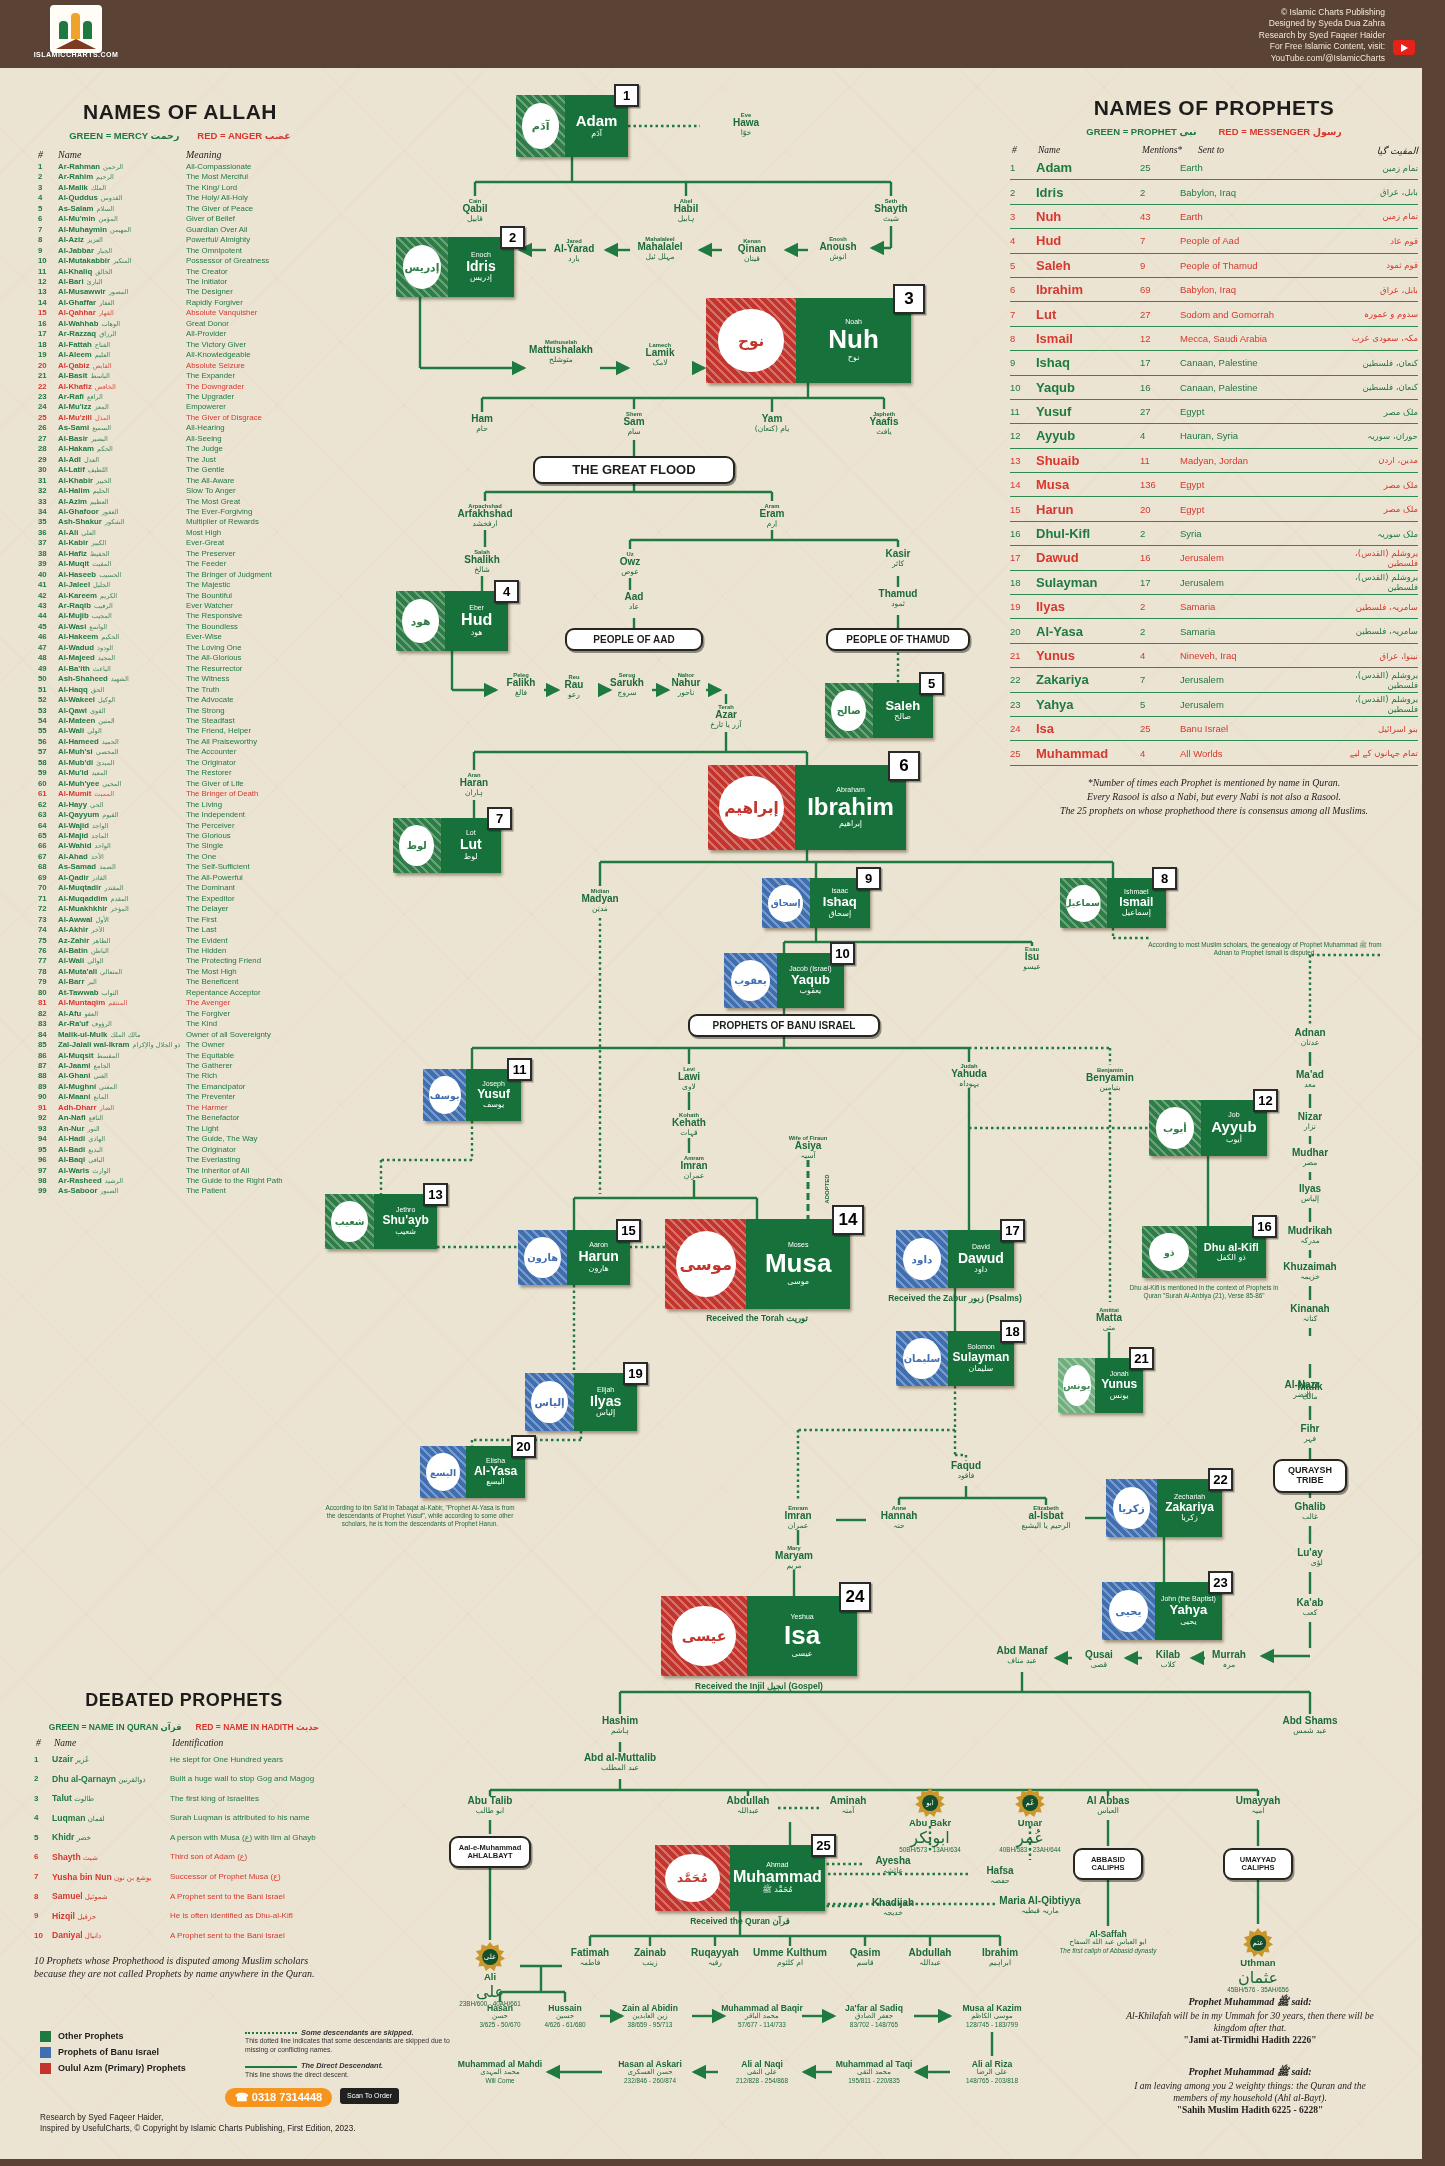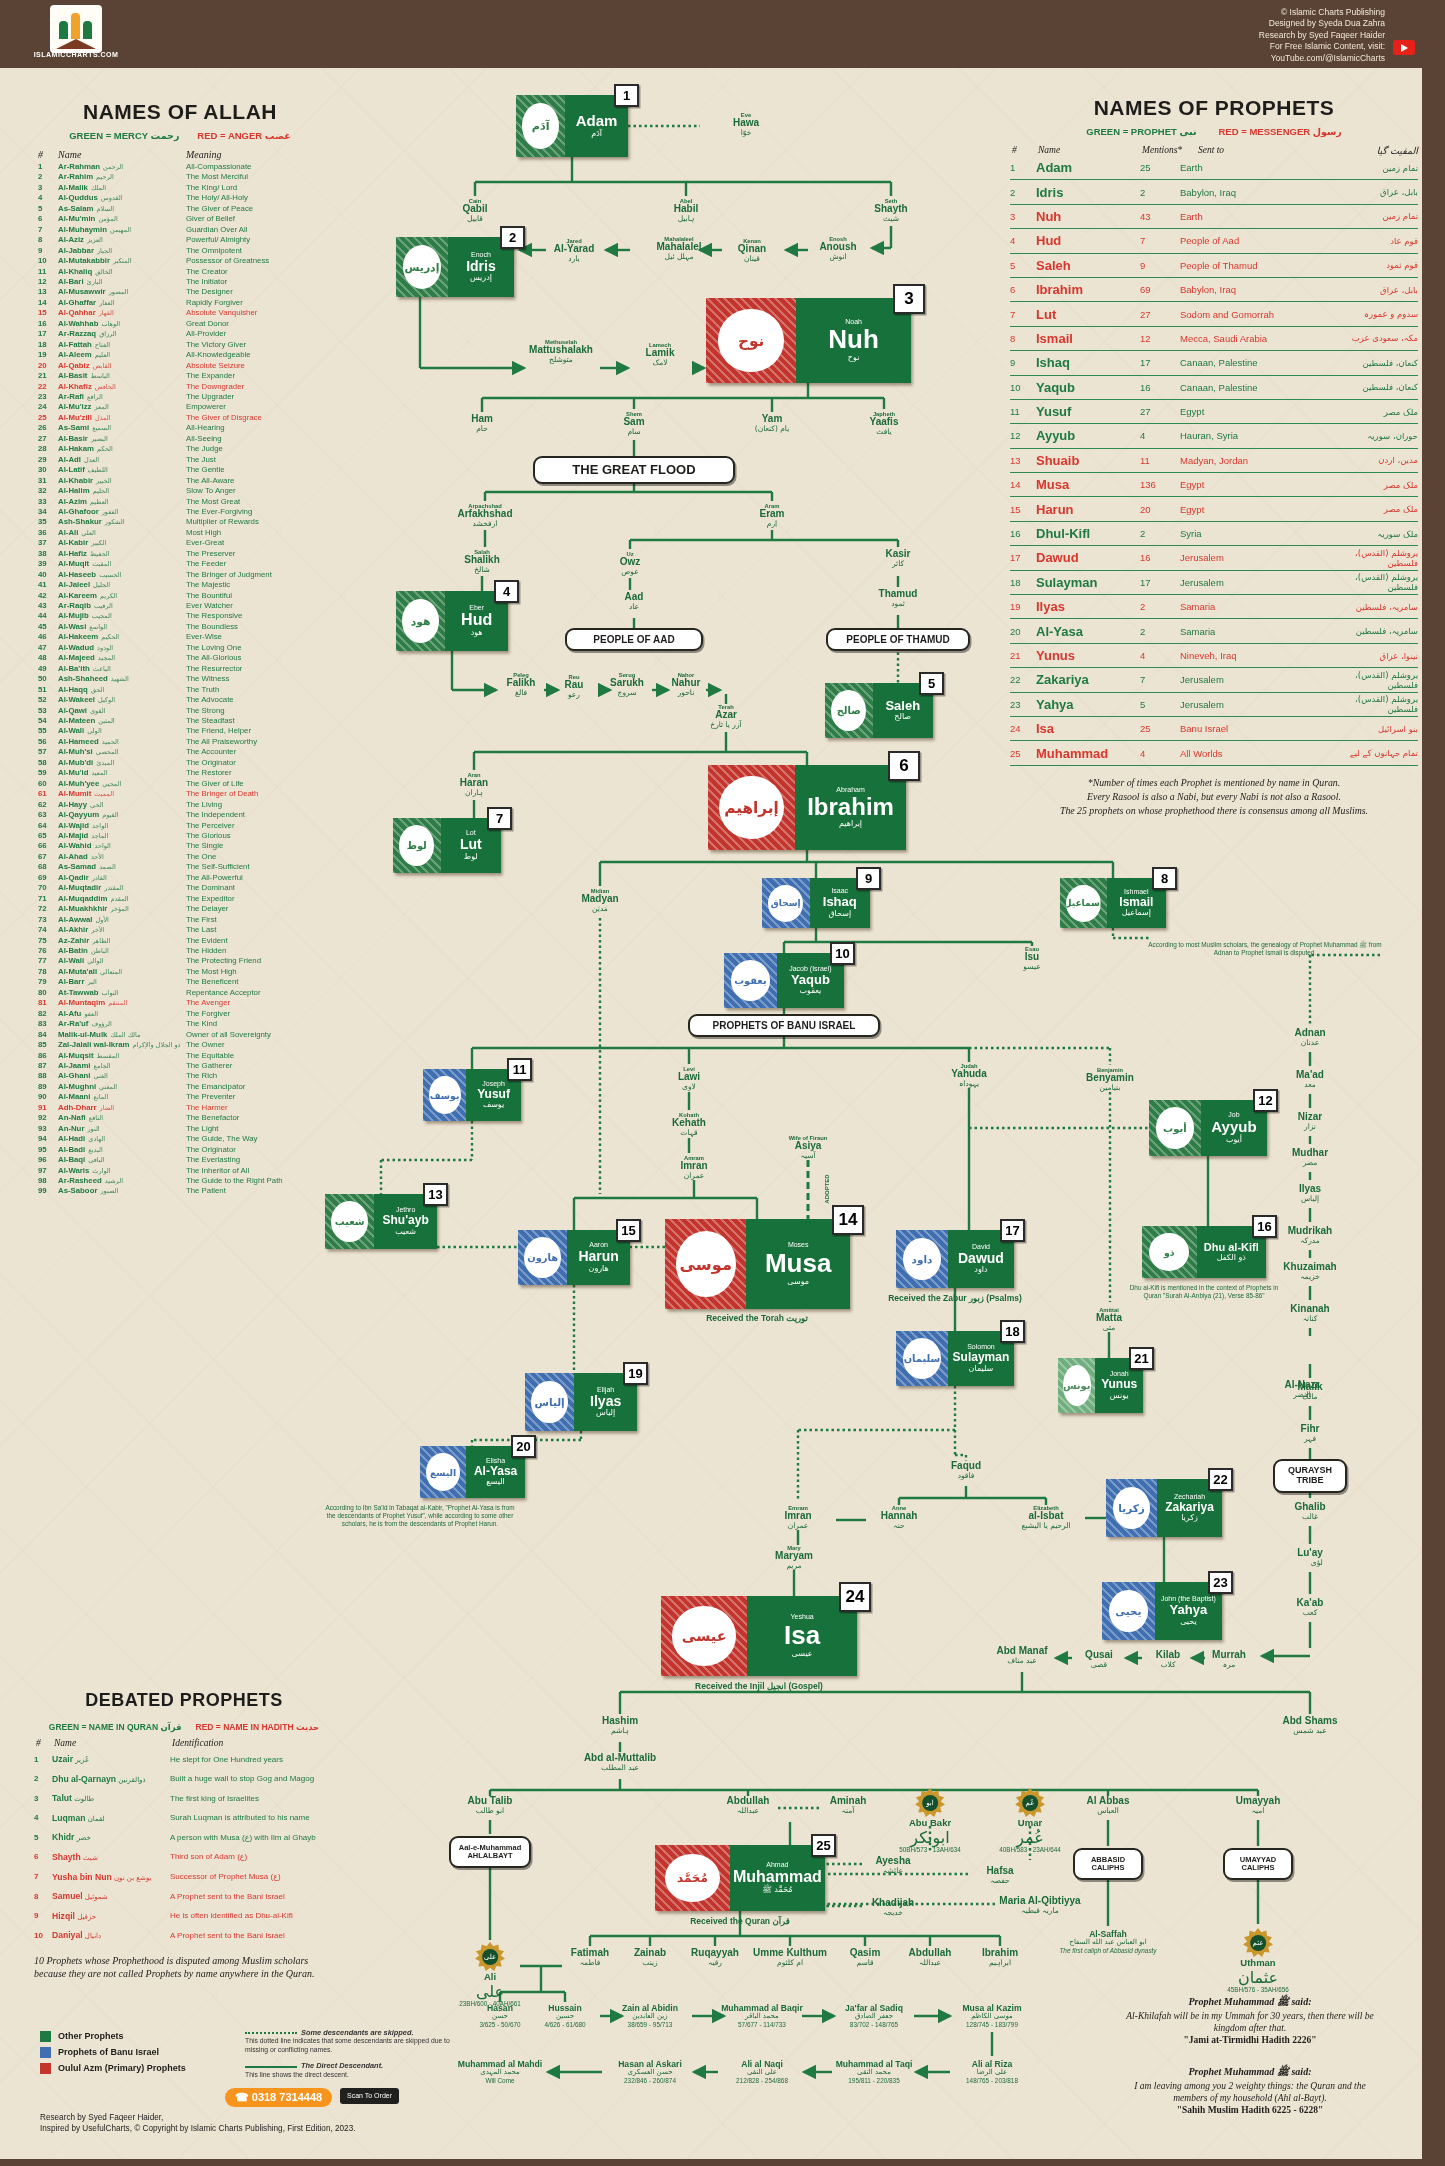--- a/index.html
+++ b/index.html
@@ -1344,21 +1344,21 @@
       <div class="tlabel" style="left: 891px; top: 198px;">
         <span class="en">Seth</span>
         <span class="nm">Shayth</span>
         <span class="arr ar">شیث</span>
       </div>
       <div class="tlabel" style="left: 574px; top: 238px;">
         <span class="en">Jared</span>
         <span class="nm">Al-Yarad</span>
         <span class="arr ar">یارد</span>
       </div>
-      <div class="tlabel" style="left: 660px; top: 236px; margin-left: 19px;">
+      <div class="tlabel" style="left: 660px; top: 236px;">
         <span class="en">Mahalaleel</span>
         <span class="nm">Mahalalel</span>
         <span class="arr ar">مہلل ئیل</span>
       </div>
       <div class="tlabel" style="left: 752px; top: 238px;">
         <span class="en">Kenan</span>
         <span class="nm">Qinan</span>
         <span class="arr ar">قینان</span>
       </div>
       <div class="tlabel" style="left: 838px; top: 236px;">

